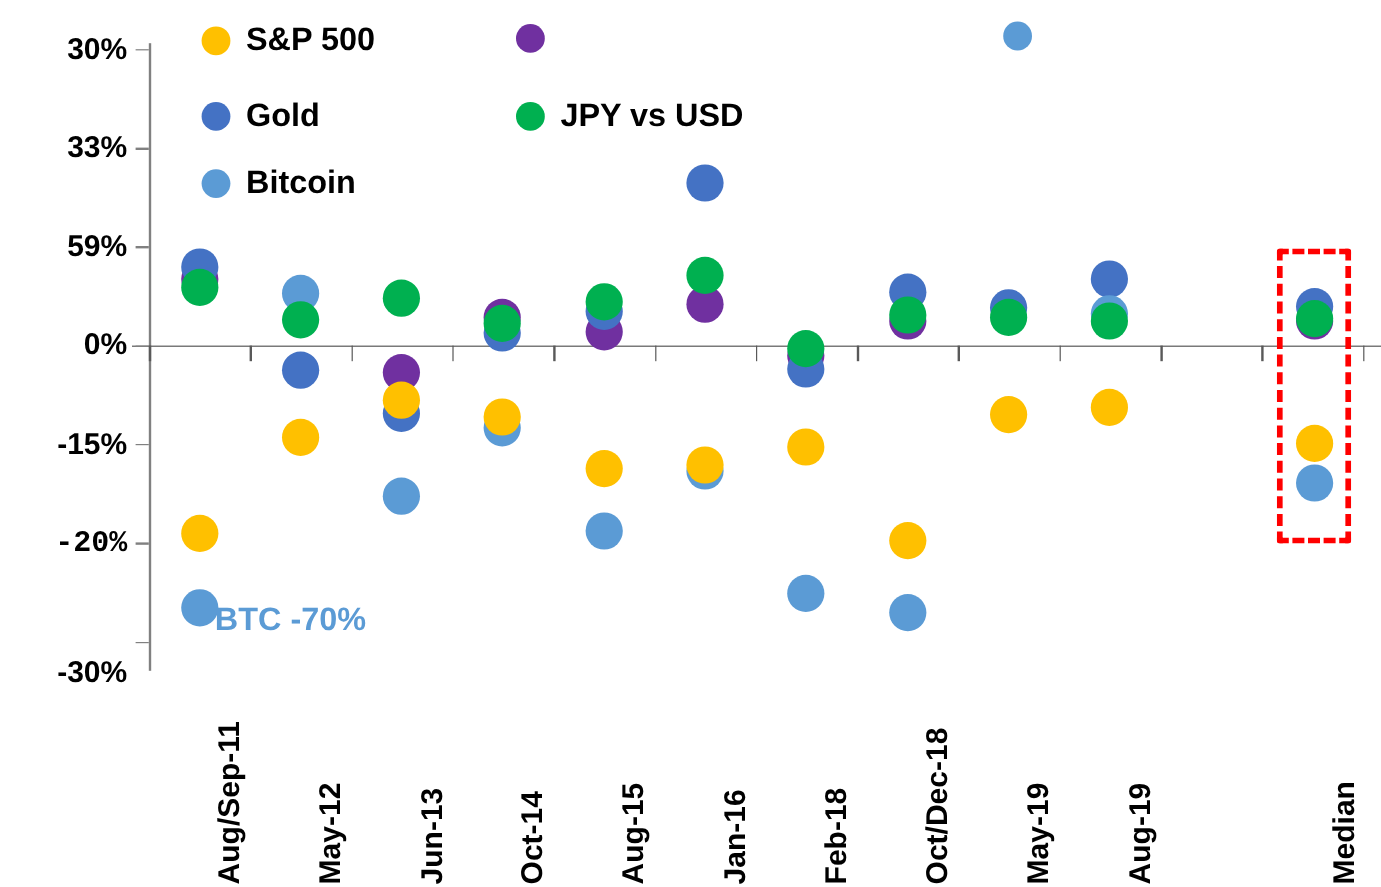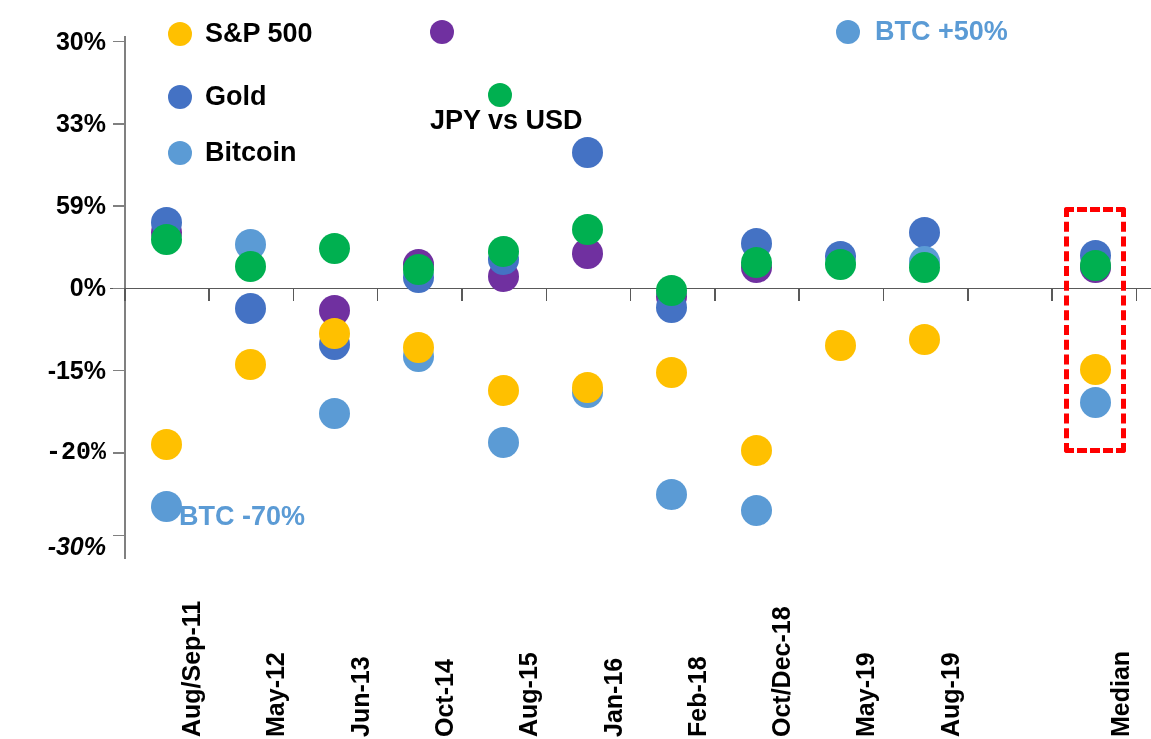--- a/index.html
+++ b/index.html
@@ -60,21 +60,21 @@
         <div class="ytick" style="top: 452.2px;"></div>
         <div class="ytick" style="top: 534.5px;"></div>
       </div>
     <div id="y-labels">
         <div class="ylabel" style="top: 28.5px; left: 8px; width: 98px;">30%</div>
         <div class="ylabel" style="top: 110.8px; left: 8px; width: 98px;">33%</div>
         <div class="ylabel" style="top: 193.1px; left: 8px; width: 98px;">59%</div>
         <div class="ylabel" style="top: 275.4px; left: 8px; width: 98px;">0%</div>
         <div class="ylabel" style="top: 357.7px; left: 8px; width: 98px;">-15%</div>
         <div class="ylabel" style="top: 440px; left: 8px; width: 98px; font-family: Liberation Mono, monospace;">-20%</div>
-        <div class="ylabel" style="top: 534px; left: 8px; width: 98px; font-style: italic;">-30%</div>
+        <div class="ylabel" style="top: 548px; left: 8px; width: 98px;">-30%</div>
       </div>
 
     <div id="x-ticks">
         <div class="xtick" style="left: 124px;"></div>
         <div class="xtick" style="left: 208.3px;"></div>
         <div class="xtick" style="left: 292.6px;"></div>
         <div class="xtick" style="left: 376.9px;"></div>
         <div class="xtick" style="left: 461.2px;"></div>
         <div class="xtick" style="left: 545.5px;"></div>
         <div class="xtick" style="left: 629.8px;"></div>
@@ -187,29 +187,28 @@
         <span class="legend-swatch" style="background: rgb(68, 114, 196);"></span>
         <span class="legend-text">Gold</span>
       </div>
       <div class="legend-item" style="left: 168px; top: 139px;">
         <span class="legend-swatch" style="background: rgb(91, 155, 213);"></span>
         <span class="legend-text">Bitcoin</span>
       </div>
       <div class="legend-item" style="left: 430px; top: 20px;">
         <span class="legend-swatch" style="background: rgb(112, 48, 160);"></span>
       </div>
-      <div class="legend-item" style="left: 430px; top: 83px; flex-direction: column;">
+      <div class="legend-item" style="left: 430px; top: 83px;">
         <span class="legend-swatch" style="background: rgb(0, 176, 80);"></span>
         <span class="legend-text">JPY vs USD</span>
       </div>
     </div>
 
   <div class="annot" id="annot-plus50" style="left:836px;top:18px;">
     <span class="annot-dot" style="background:#5B9BD5;"></span>
-    <span class="annot-text" style="color:#5B9BD5;">BTC +50%</span>
   </div>
 
   <div class="annot" id="annot-minus70" style="left:179px;top:503px;">
     <span class="annot-text" style="color:#5B9BD5;">BTC -70%</span>
   </div>
 
 
 </div>
 
 </body></html>

